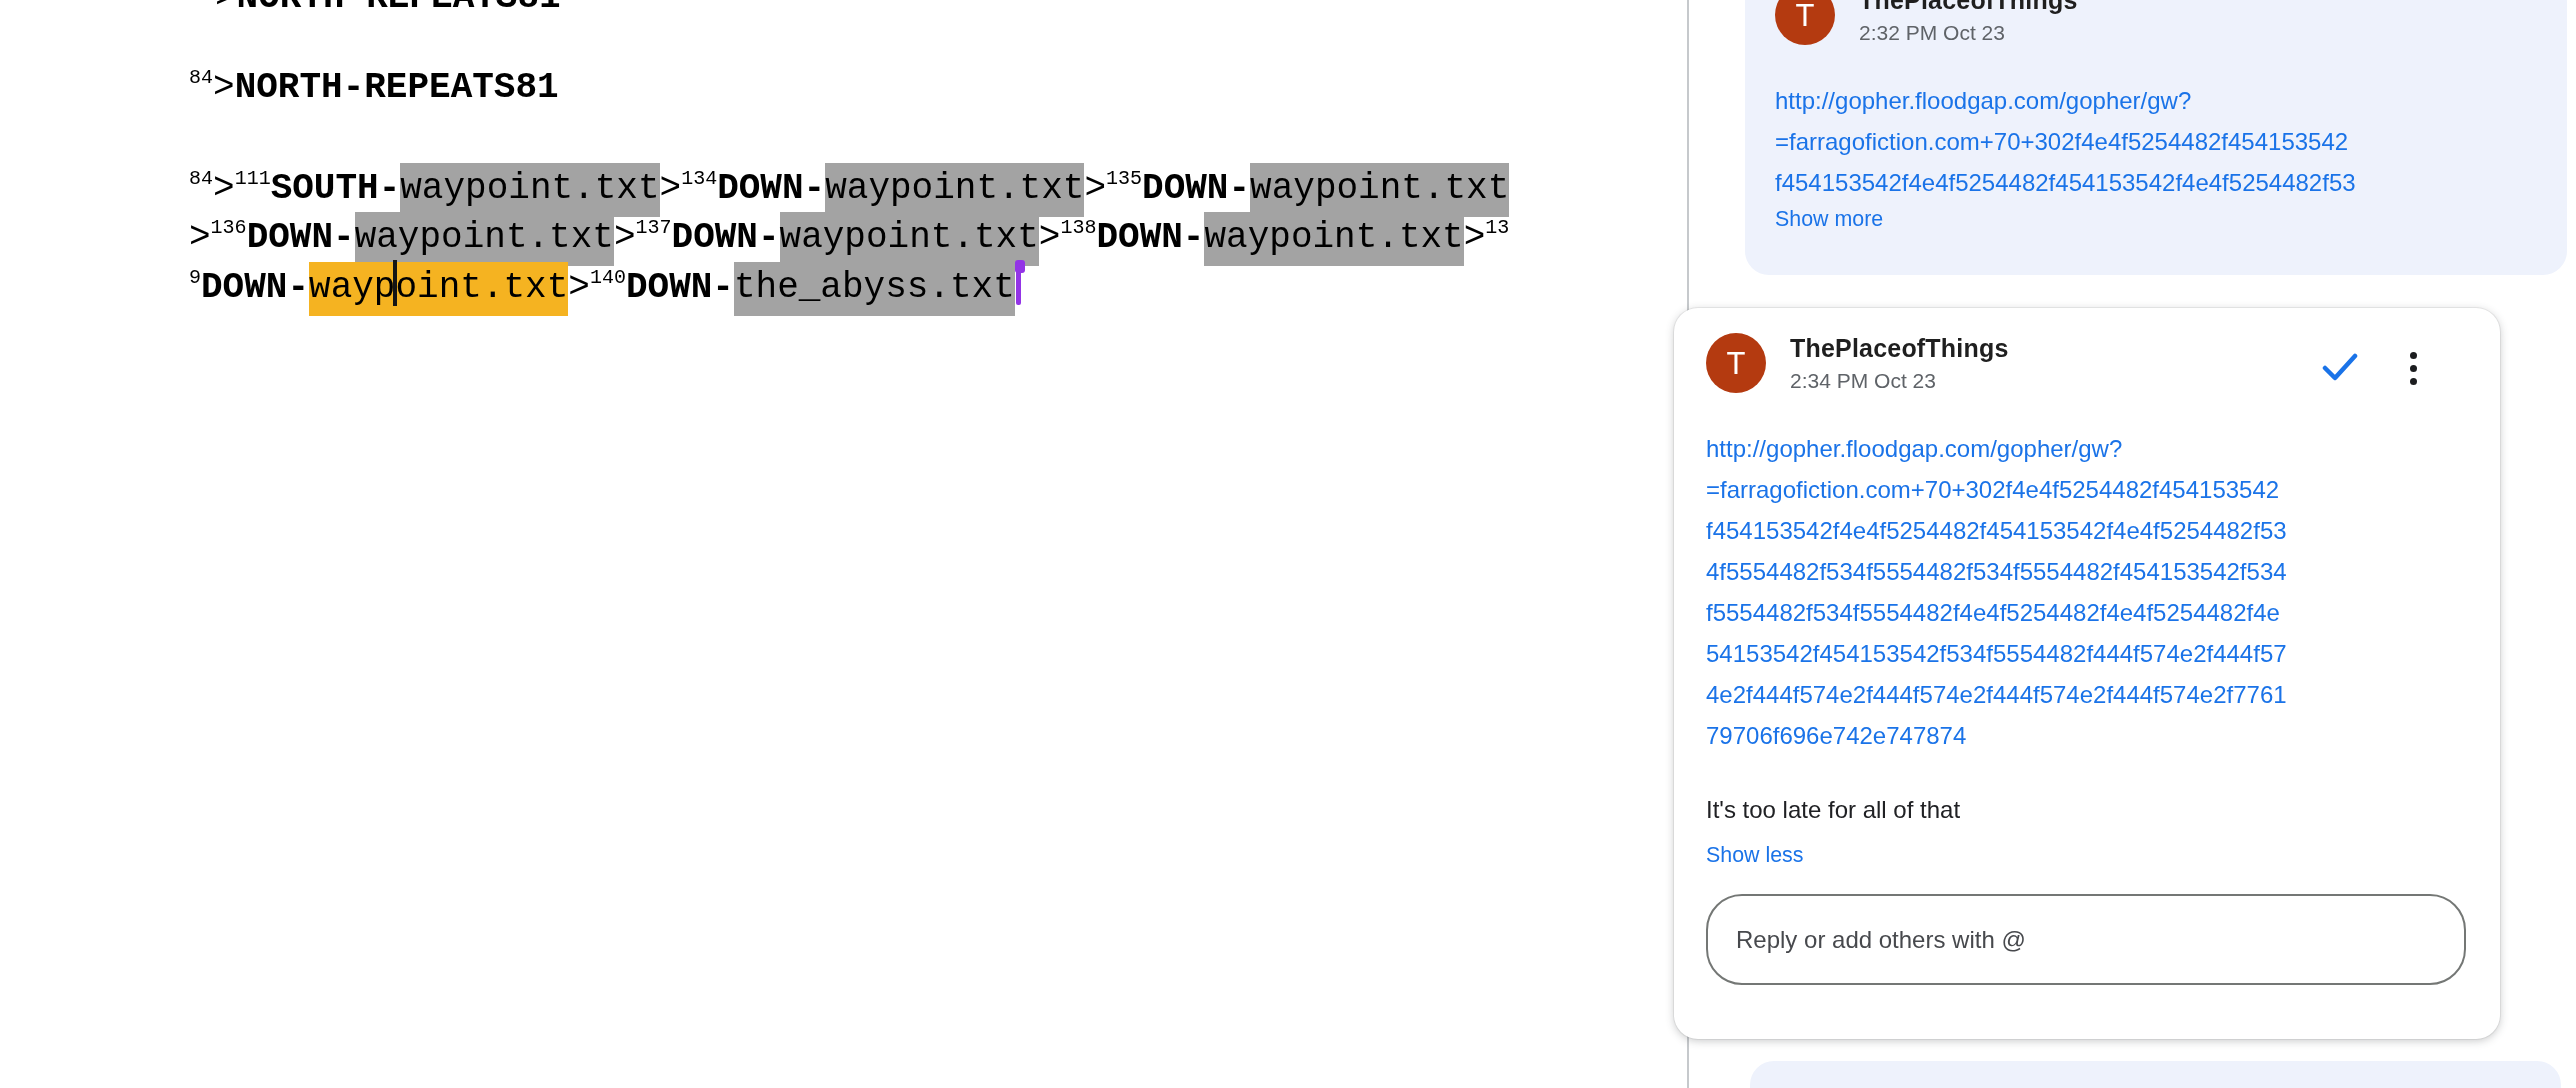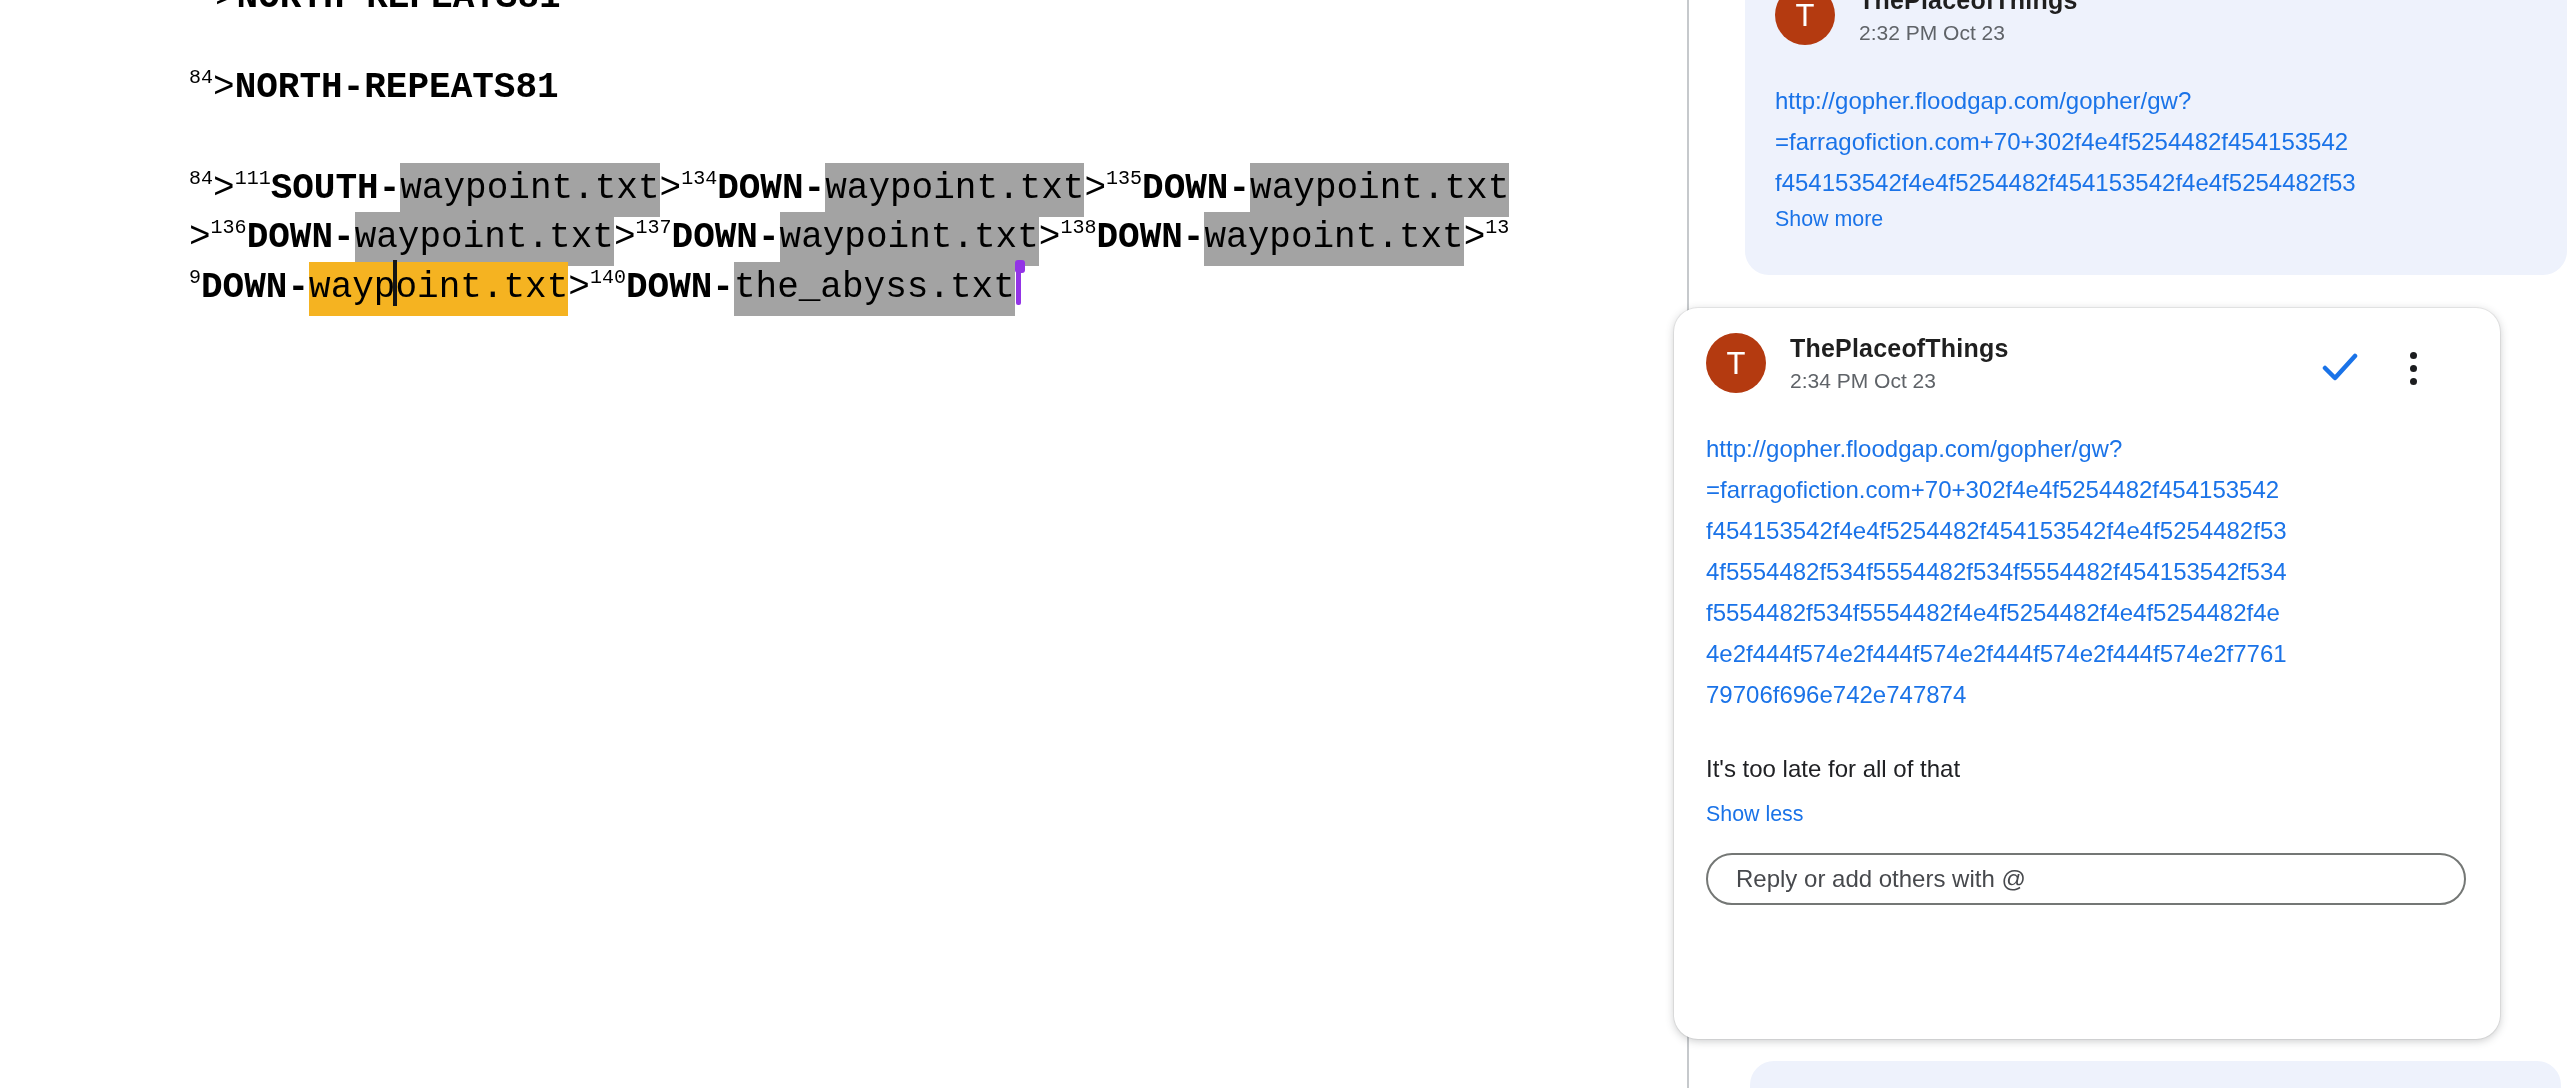--- a/index.html
+++ b/index.html
@@ -39,21 +39,21 @@
   .cname{font-size:25px;line-height:30px;color:#1f1f1f;font-weight:700;letter-spacing:0.2px;}
   .ctime{font-size:21px;line-height:25px;color:#5f6368;margin-top:5px;}
 
   .clinks{margin-top:35px;font-size:24px;line-height:41px;color:#1a73e8;cursor:pointer;
           overflow-wrap:anywhere;}
   .toggle{font-size:21.4px;color:#1a73e8;cursor:pointer;}
   .card-top .clinks{margin-top:35px;}
   .card-top .toggle{margin-top:4px;}
   .cbody{margin-top:39px;font-size:24px;line-height:30px;color:#202124;}
   .card-active .toggle{margin-top:18px;}
-  .reply{margin-top:26px;width:100%;height:52px;box-sizing:border-box;border:2px solid #747775;
+  .reply{margin-top:26px;width:100%;height:91px;box-sizing:border-box;border:2px solid #747775;
          border-radius:36px;padding:0 28px;font-size:24px;color:#202124;background:#fff;outline:none;
          font-family:"Liberation Sans",sans-serif;}
   .reply::placeholder{color:#47494d;opacity:1;}
 
   .actions{position:absolute;top:40px;left:644px;display:flex;align-items:center;gap:44px;}
   .iconbtn{background:none;border:none;padding:4px;cursor:pointer;display:flex;align-items:center;justify-content:center;}
   .dots{display:flex;flex-direction:column;gap:6px;}
   .dots i{width:7px;height:7px;border-radius:50%;background:#1c1d1f;display:block;}
 </style>
 </head>
@@ -120,20 +120,21 @@
               <i></i>
             </span>
         </button>
       </div>
       <div class="clinks">
         <div>http://gopher.floodgap.com/gopher/gw?</div>
         <div>=farragofiction.com+70+302f4e4f5254482f454153542</div>
         <div>f454153542f4e4f5254482f454153542f4e4f5254482f53</div>
         <div>4f5554482f534f5554482f534f5554482f454153542f534</div>
         <div>f5554482f534f5554482f4e4f5254482f4e4f5254482f4e</div>
+        <div>54153542f454153542f534f5554482f444f574e2f444f57</div>
         <div>4e2f444f574e2f444f574e2f444f574e2f444f574e2f7761</div>
         <div>79706f696e742e747874</div>
       </div>
       <div class="cbody">It's too late for all of that</div>
       <div class="toggle">Show less</div>
       <input class="reply" type="text" placeholder="Reply or add others with @" style="">
     </div>
 
     <div class="card card-next"></div>
   </div>

